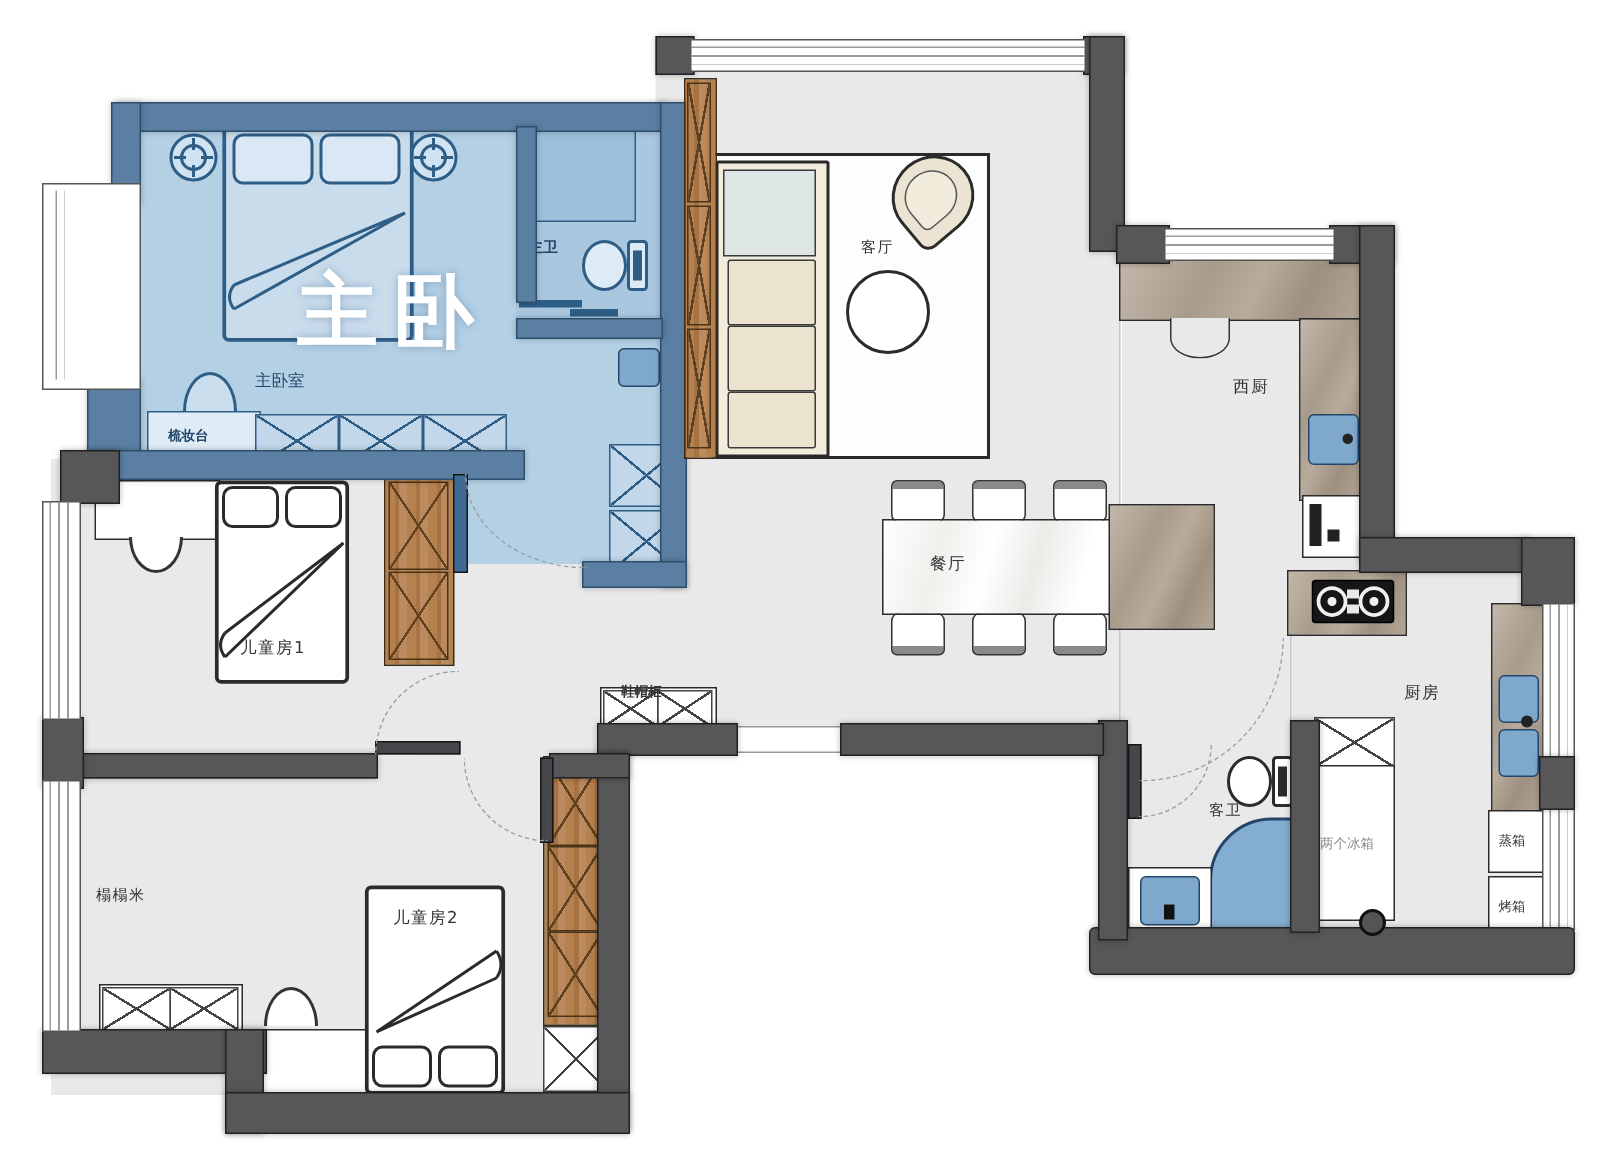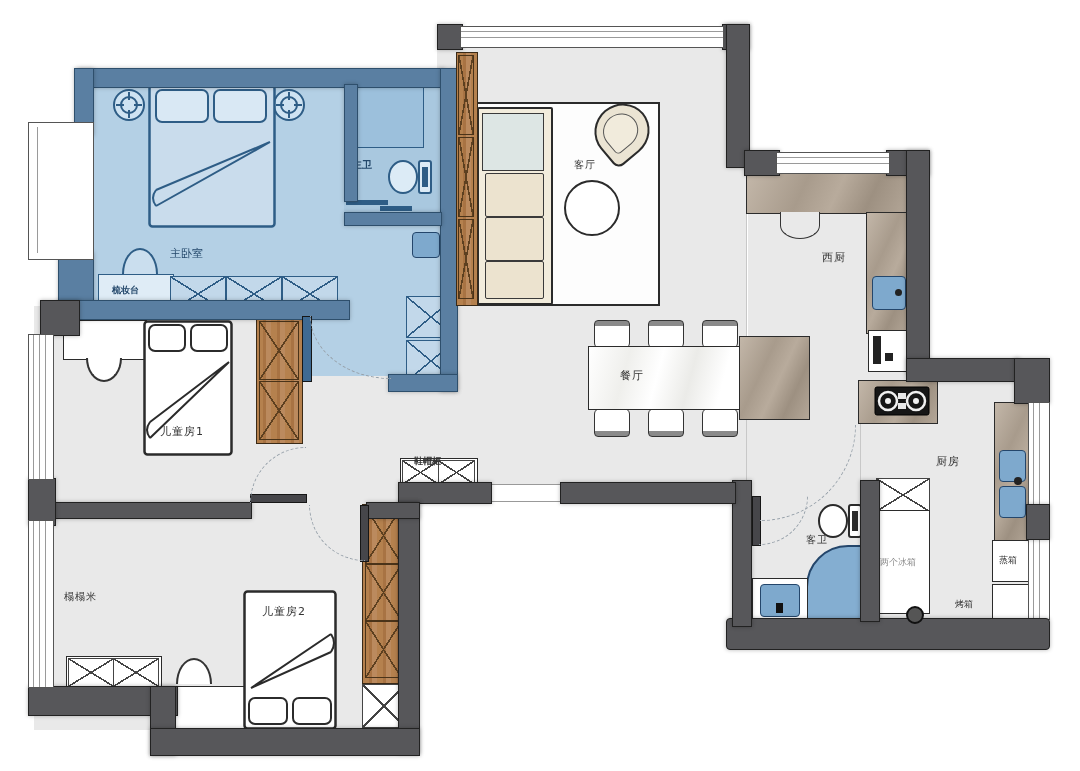--- a/index.html
+++ b/index.html
@@ -129,21 +129,21 @@
   <div class="x whitex" style="left:876px;top:478px;width:52px;height:32px"></div>
   <div class="white-box" style="left:876px;top:510px;width:52px;height:102px"></div>
   <span class="label small" style="left:880px;top:556px;color:#8a8a8a">两个冰箱</span>
   <div class="marble" style="left:994px;top:402px;width:36px;height:138px"></div>
   <div class="bluefix" style="left:999px;top:450px;width:25px;height:30px"></div>
   <div class="bluefix" style="left:999px;top:486px;width:25px;height:30px"></div>
   <div class="abs" style="left:1014px;top:477px;width:8px;height:8px;background:#222;border-radius:50%"></div>
   <div class="white-box" style="left:992px;top:540px;width:40px;height:40px"></div>
   <span class="label small" style="left:999px;top:554px">蒸箱</span>
   <div class="white-box" style="left:992px;top:584px;width:40px;height:40px"></div>
-  <span class="label small" style="left:955px;top:598px">烤箱</span>
+  <span class="label small" style="left:999px;top:598px">烤箱</span>
 
   <svg class="abs" style="left:816px;top:502px" width="50" height="38" viewBox="0 0 50 38">
     <ellipse cx="17" cy="19" rx="14" ry="16" fill="#fff" stroke="#2b2b2b" stroke-width="2"></ellipse>
     <rect x="33" y="3" width="12" height="32" rx="2" fill="#fff" stroke="#2b2b2b" stroke-width="2"></rect>
     <rect x="36" y="9" width="6" height="20" fill="#2b2b2b"></rect>
   </svg>
   <span class="label" style="left:806px;top:533px;font-size:10px">客卫</span>
   <div class="abs" style="left:806px;top:545px;width:64px;height:72px;background:#84aed1;border:2px solid #24466b;border-radius:42px 3px 3px 3px"></div>
   <div class="white-box" style="left:752px;top:578px;width:54px;height:42px"></div>
   <div class="bluefix" style="left:760px;top:584px;width:38px;height:31px">
@@ -282,14 +282,15 @@
   <div class="leaf" style="left:302px;top:316px;width:8px;height:64px;background:#3f6a92"></div>
   <div class="arc" style="left:310px;top:316px;width:80px;height:62px;border-right:none;border-top:none;border-radius:0 0 0 100%"></div>
   <div class="leaf" style="left:250px;top:494px;width:55px;height:7px"></div>
   <div class="arc" style="left:250px;top:447px;width:55px;height:55px;border-right:none;border-bottom:none;border-radius:100% 0 0 0"></div>
   <div class="leaf" style="left:360px;top:505px;width:7px;height:55px"></div>
   <div class="arc" style="left:309px;top:505px;width:55px;height:55px;border-right:none;border-top:none;border-radius:0 0 0 100%"></div>
   <div class="leaf" style="left:752px;top:496px;width:7px;height:48px"></div>
   <div class="arc" style="left:759px;top:496px;width:48px;height:48px;border-left:none;border-top:none;border-radius:0 0 100% 0"></div>
   <div class="arc" style="left:760px;top:425px;width:95px;height:95px;border-left:none;border-top:none;border-radius:0 0 100% 0"></div>
 
+  <div class="biglabel" style="left:198px;top:172px">主卧</div>
 
 </div>
 
 </body></html>

